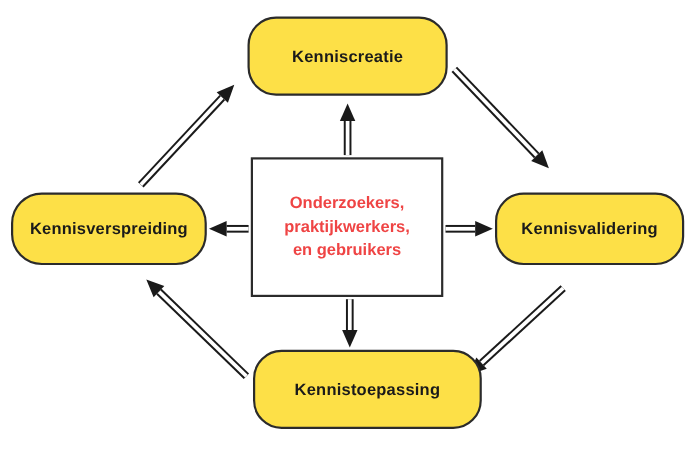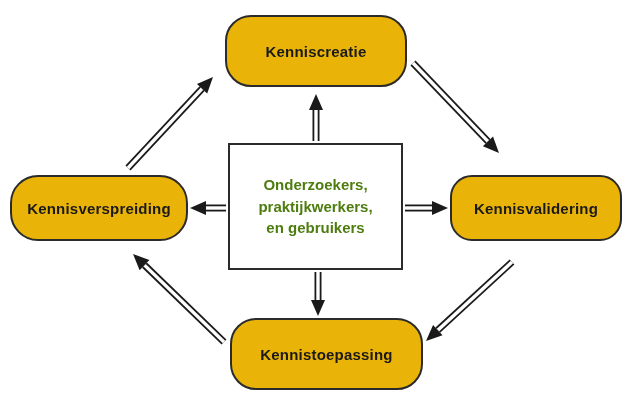--- a/index.html
+++ b/index.html
@@ -7,42 +7,42 @@
     position:relative;
     width:630px;height:420px;
     background:#ffffff;
     font-family:"Liberation Sans", sans-serif;
     overflow:hidden;
   }
   svg.arrow-layer{position:absolute;left:0;top:0;}
   .node{
     position:absolute;
     box-sizing:border-box;
-    background:#eab308;
+    background:#fde047;
     border:2px solid #2b2b2b;
     border-radius:26px;
     display:flex;align-items:center;justify-content:center;
     color:#1a1a1a;
     font-weight:bold;
     font-size:15px;
     letter-spacing:0.2px;
     text-align:center;
   }
   .node-top{left:225px;top:15px;width:182px;height:72px;}
   .node-left{left:10px;top:175px;width:178px;height:66px;border-radius:28px;}
-  .node-right{left:450px;top:175px;width:172px;height:66px;border-radius:22px;}
-  .node-bottom{left:230px;top:318px;width:193px;height:72px;align-items:center;}
+  .node-right{left:450px;top:175px;width:172px;height:66px;}
+  .node-bottom{left:230px;top:318px;width:208px;height:72px;align-items:center;}
   .center-box{
     position:absolute;
     box-sizing:border-box;
     left:228px;top:143px;width:175px;height:127px;
     background:#ffffff;
     border:2px solid #2b2b2b;
     display:flex;align-items:center;justify-content:center;
-    color:#4d7c0f;
+    color:#ef4444;
     font-weight:bold;
     font-size:15px;
     line-height:1.45;
     text-align:center;
     white-space:pre-line;
   }
 </style>
 </head>
 <body>
 

